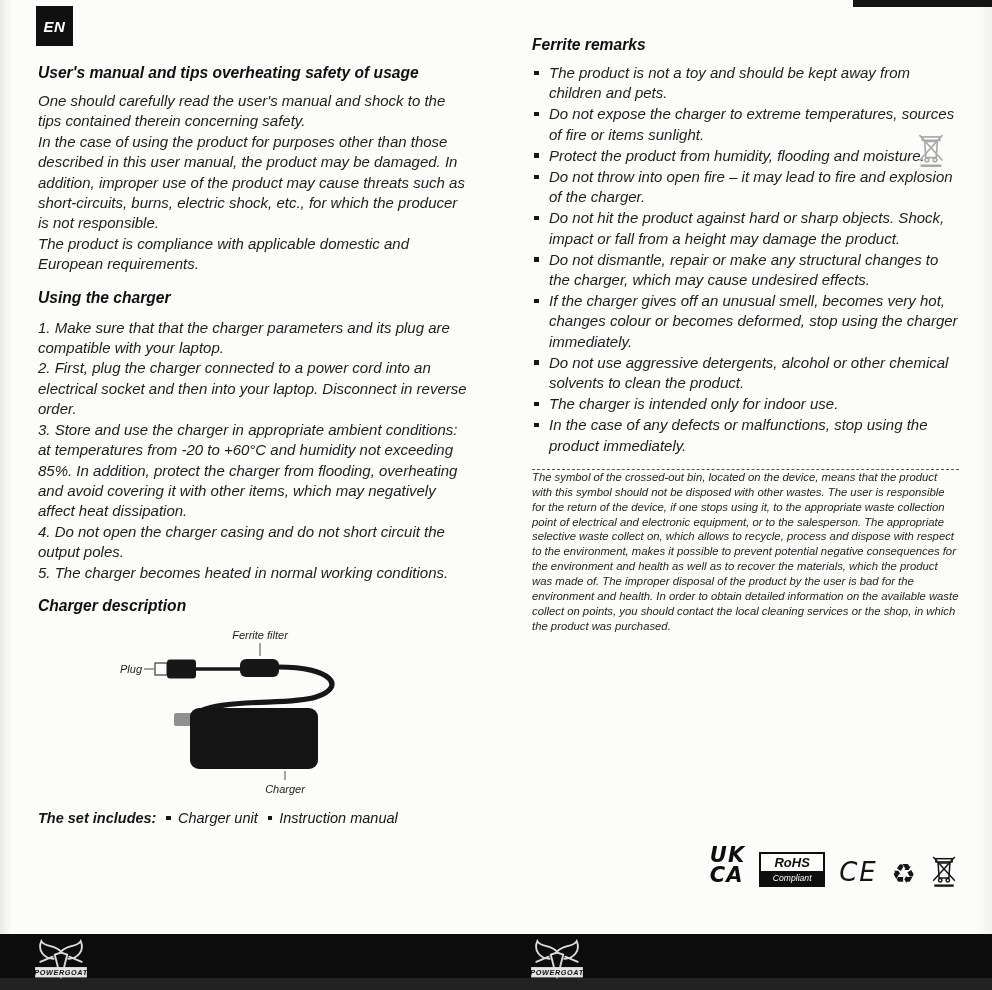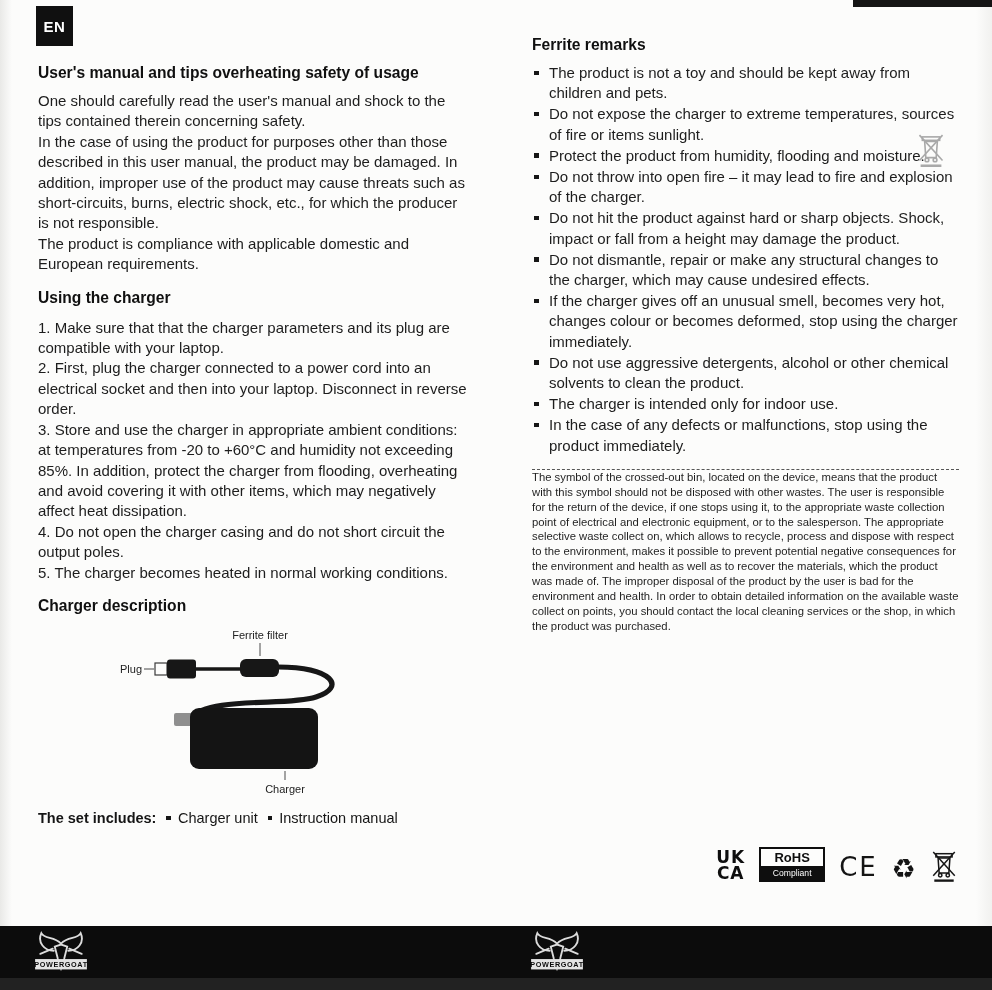--- a/index.html
+++ b/index.html
@@ -3,20 +3,21 @@
 <meta charset="utf-8">
 <style>
   html,body{margin:0;padding:0}
   body{
     width:992px;height:990px;position:relative;overflow:hidden;
     font-family:"Liberation Sans",sans-serif;color:#1d1d1d;background:#fff;
   }
   .page{
     position:absolute;inset:0;
     background:linear-gradient(90deg,#e9e9e7 0px,#fcfcfb 12px,#fcfcfb 976px,#f1f1ef 992px);
+    font-style:italic;
   }
   .top-edge-mark{position:absolute;top:0;left:853px;width:139px;height:7px;background:#151515}
 
   .en-badge{
     position:absolute;left:36px;top:6px;width:37px;height:40px;background:#101010;color:#fff;
     font-weight:bold;font-size:15px;display:flex;align-items:center;justify-content:center;letter-spacing:.5px;
   }
 
   .col-left{position:absolute;left:38px;top:64px;width:433px}
   .col-right{position:absolute;left:532px;top:36px;width:427px}
@@ -37,30 +38,30 @@
 
   .diagram{display:block;margin-top:6px}
   .dlabel{font-size:11px;fill:#222;font-family:"Liberation Sans",sans-serif}
   .leader{stroke:#4a4a4a;stroke-width:1}
 
   .set-includes{margin-top:12px;font-size:14.5px;color:#151515}
   .set-includes .lbl{font-weight:bold}
   .sq{display:inline-block;width:4.5px;height:4.5px;background:#161616;margin:0 7px 2px 10px;vertical-align:middle}
 
   .marks{position:absolute;top:846px;right:34px;display:flex;align-items:flex-end;gap:14px}
-  .ukca{font-family:"DejaVu Sans",sans-serif;font-weight:bold;font-size:17px;line-height:.95;letter-spacing:1px;color:#0e0e0e;text-align:center;padding-bottom:3px}
+  .ukca{font-family:"DejaVu Sans",sans-serif;font-weight:bold;font-size:21px;line-height:.95;letter-spacing:1px;color:#0e0e0e;text-align:left;padding-bottom:3px}
   .rohs{border:2px solid #0e0e0e;width:62px;text-align:center;background:#fdfdfc;margin-bottom:2px}
   .rohs-top{font-weight:bold;font-size:13px;padding:1px 0;color:#0e0e0e}
   .rohs-bottom{background:#0e0e0e;color:#fff;font-size:8.6px;padding:2px 0}
   .ce{font-family:"DejaVu Sans",sans-serif;font-size:26px;letter-spacing:2px;color:#141414;padding-bottom:2px}
   .recycle{font-family:"DejaVu Sans",sans-serif;font-size:27px;line-height:1;color:#141414;padding-bottom:2px}
 
   .float-bin{position:absolute;left:916px;top:128px}
 
-  .footer-bar{position:absolute;left:0;bottom:0;width:992px;height:64px;background:#0c0c0c}
+  .footer-bar{position:absolute;left:0;bottom:0;width:992px;height:56px;background:#0c0c0c}
   .footer-strip{position:absolute;left:0;bottom:0;width:100%;height:12px;background:#222}
   .logo{position:absolute;top:5px;width:58px;height:52px;z-index:2}
   .logo.one{left:32px}
   .logo.two{left:528px}
 </style>
 </head>
 <body>
 
 <div class="page">
 

